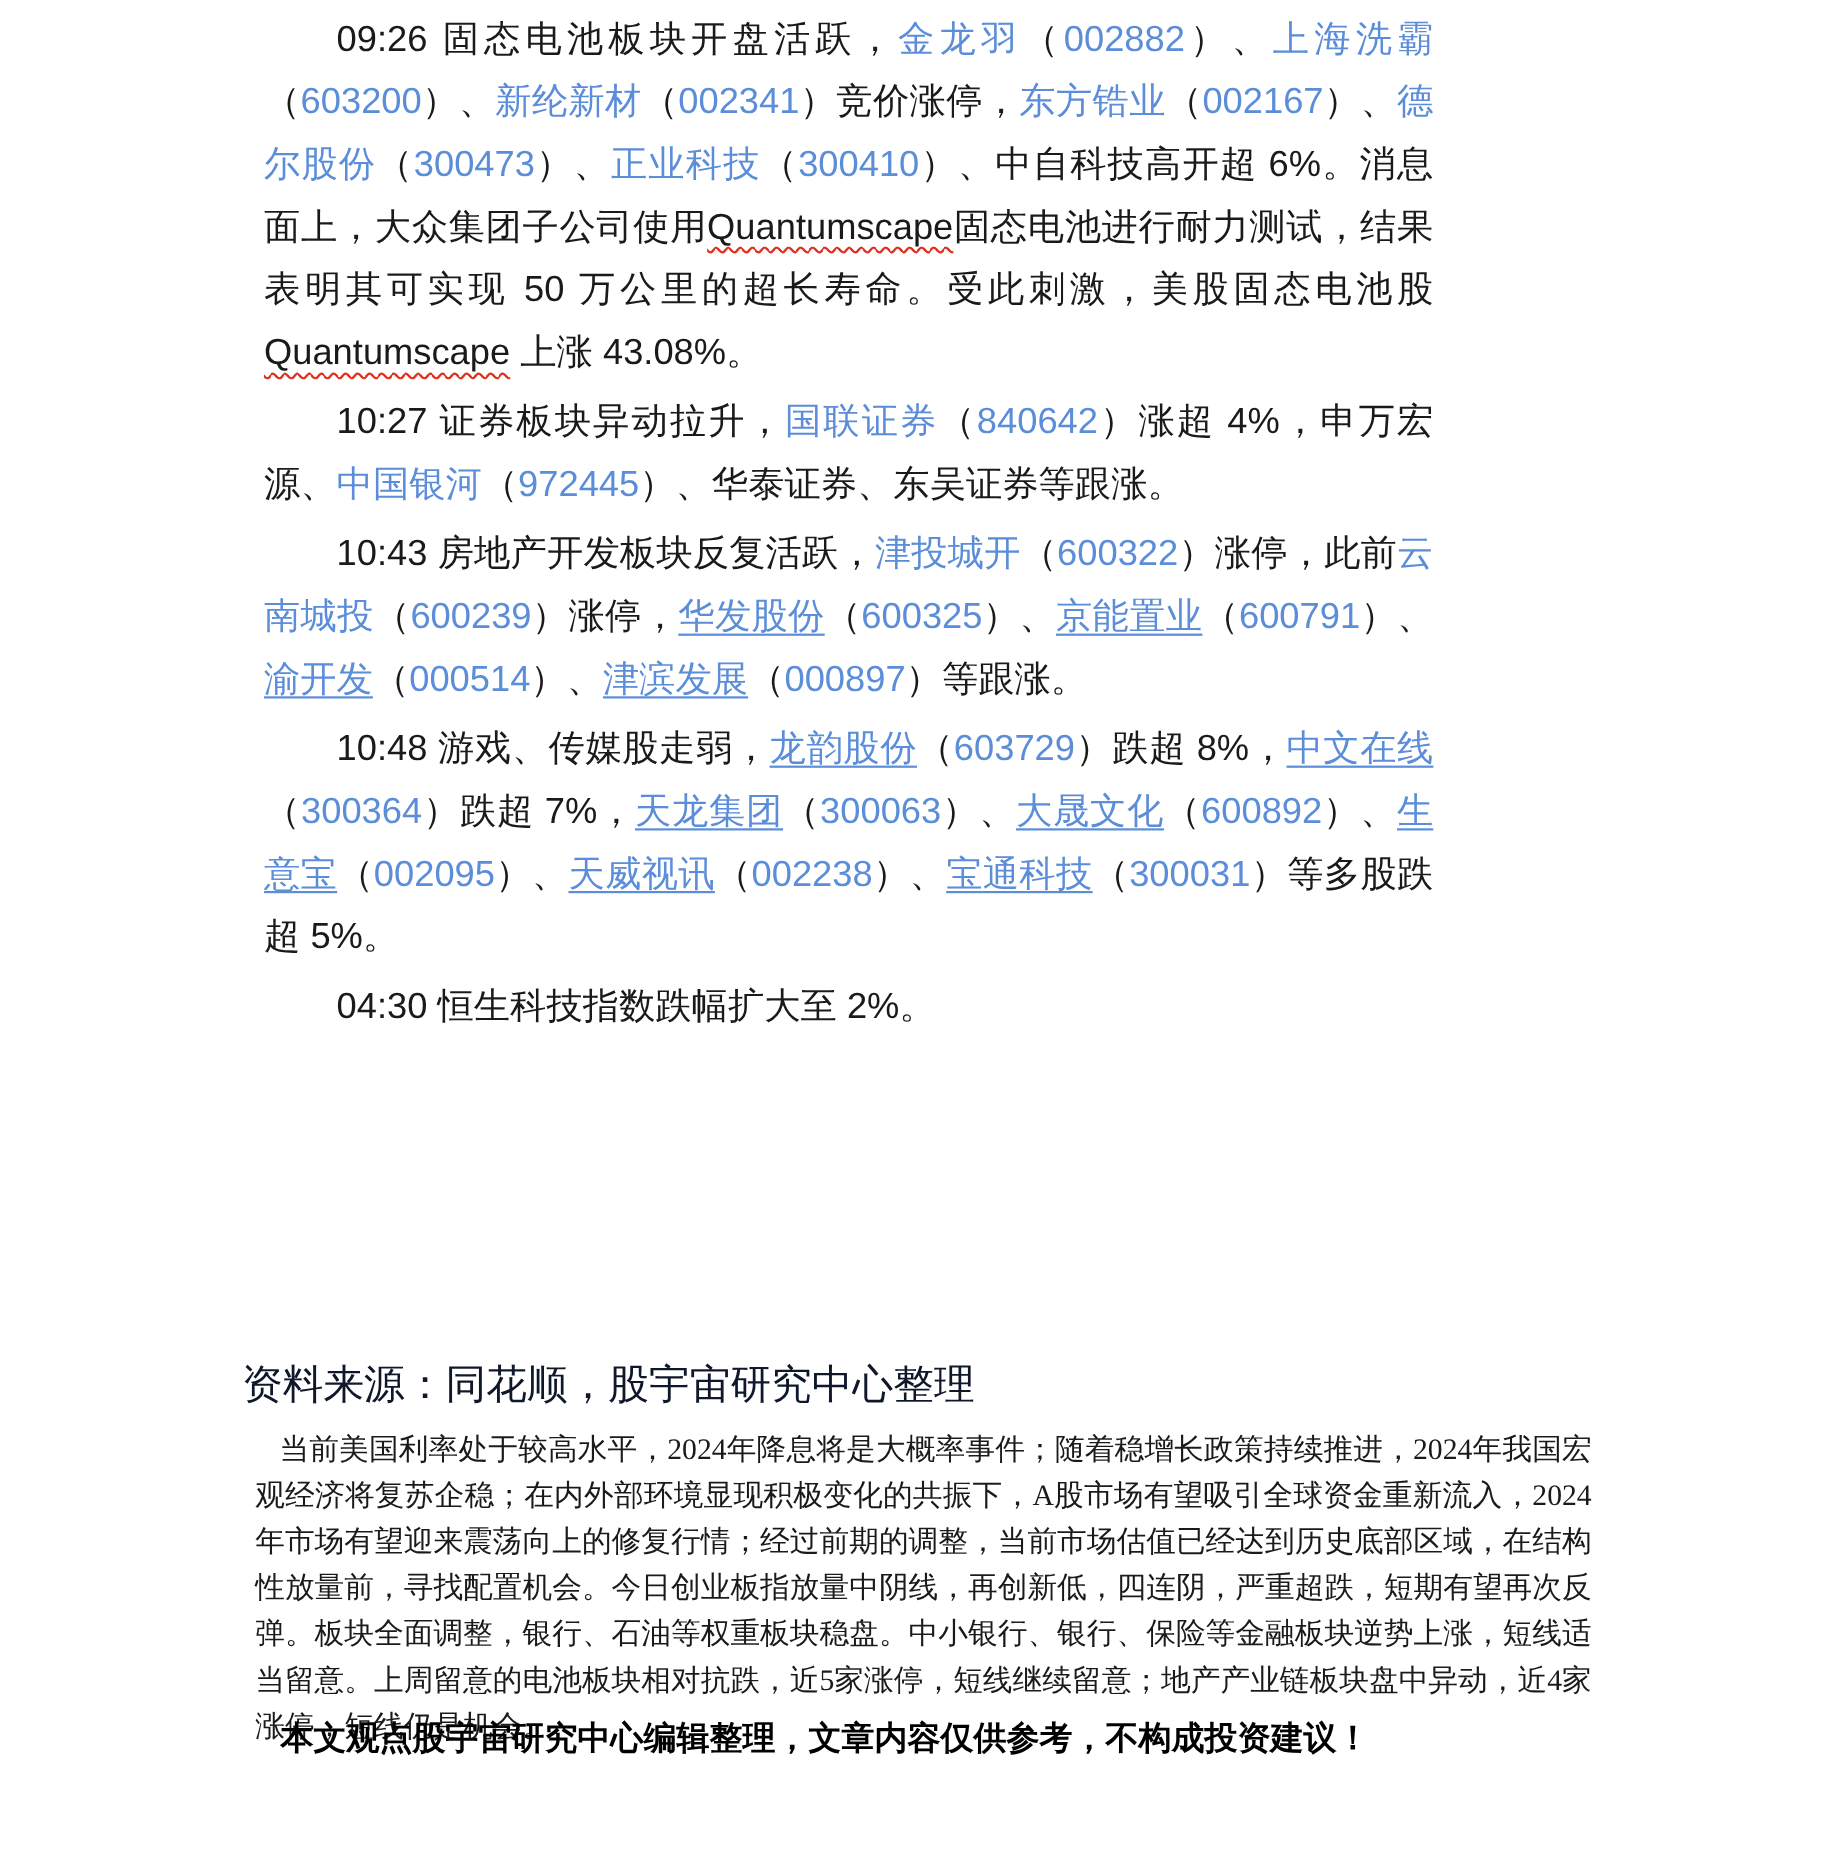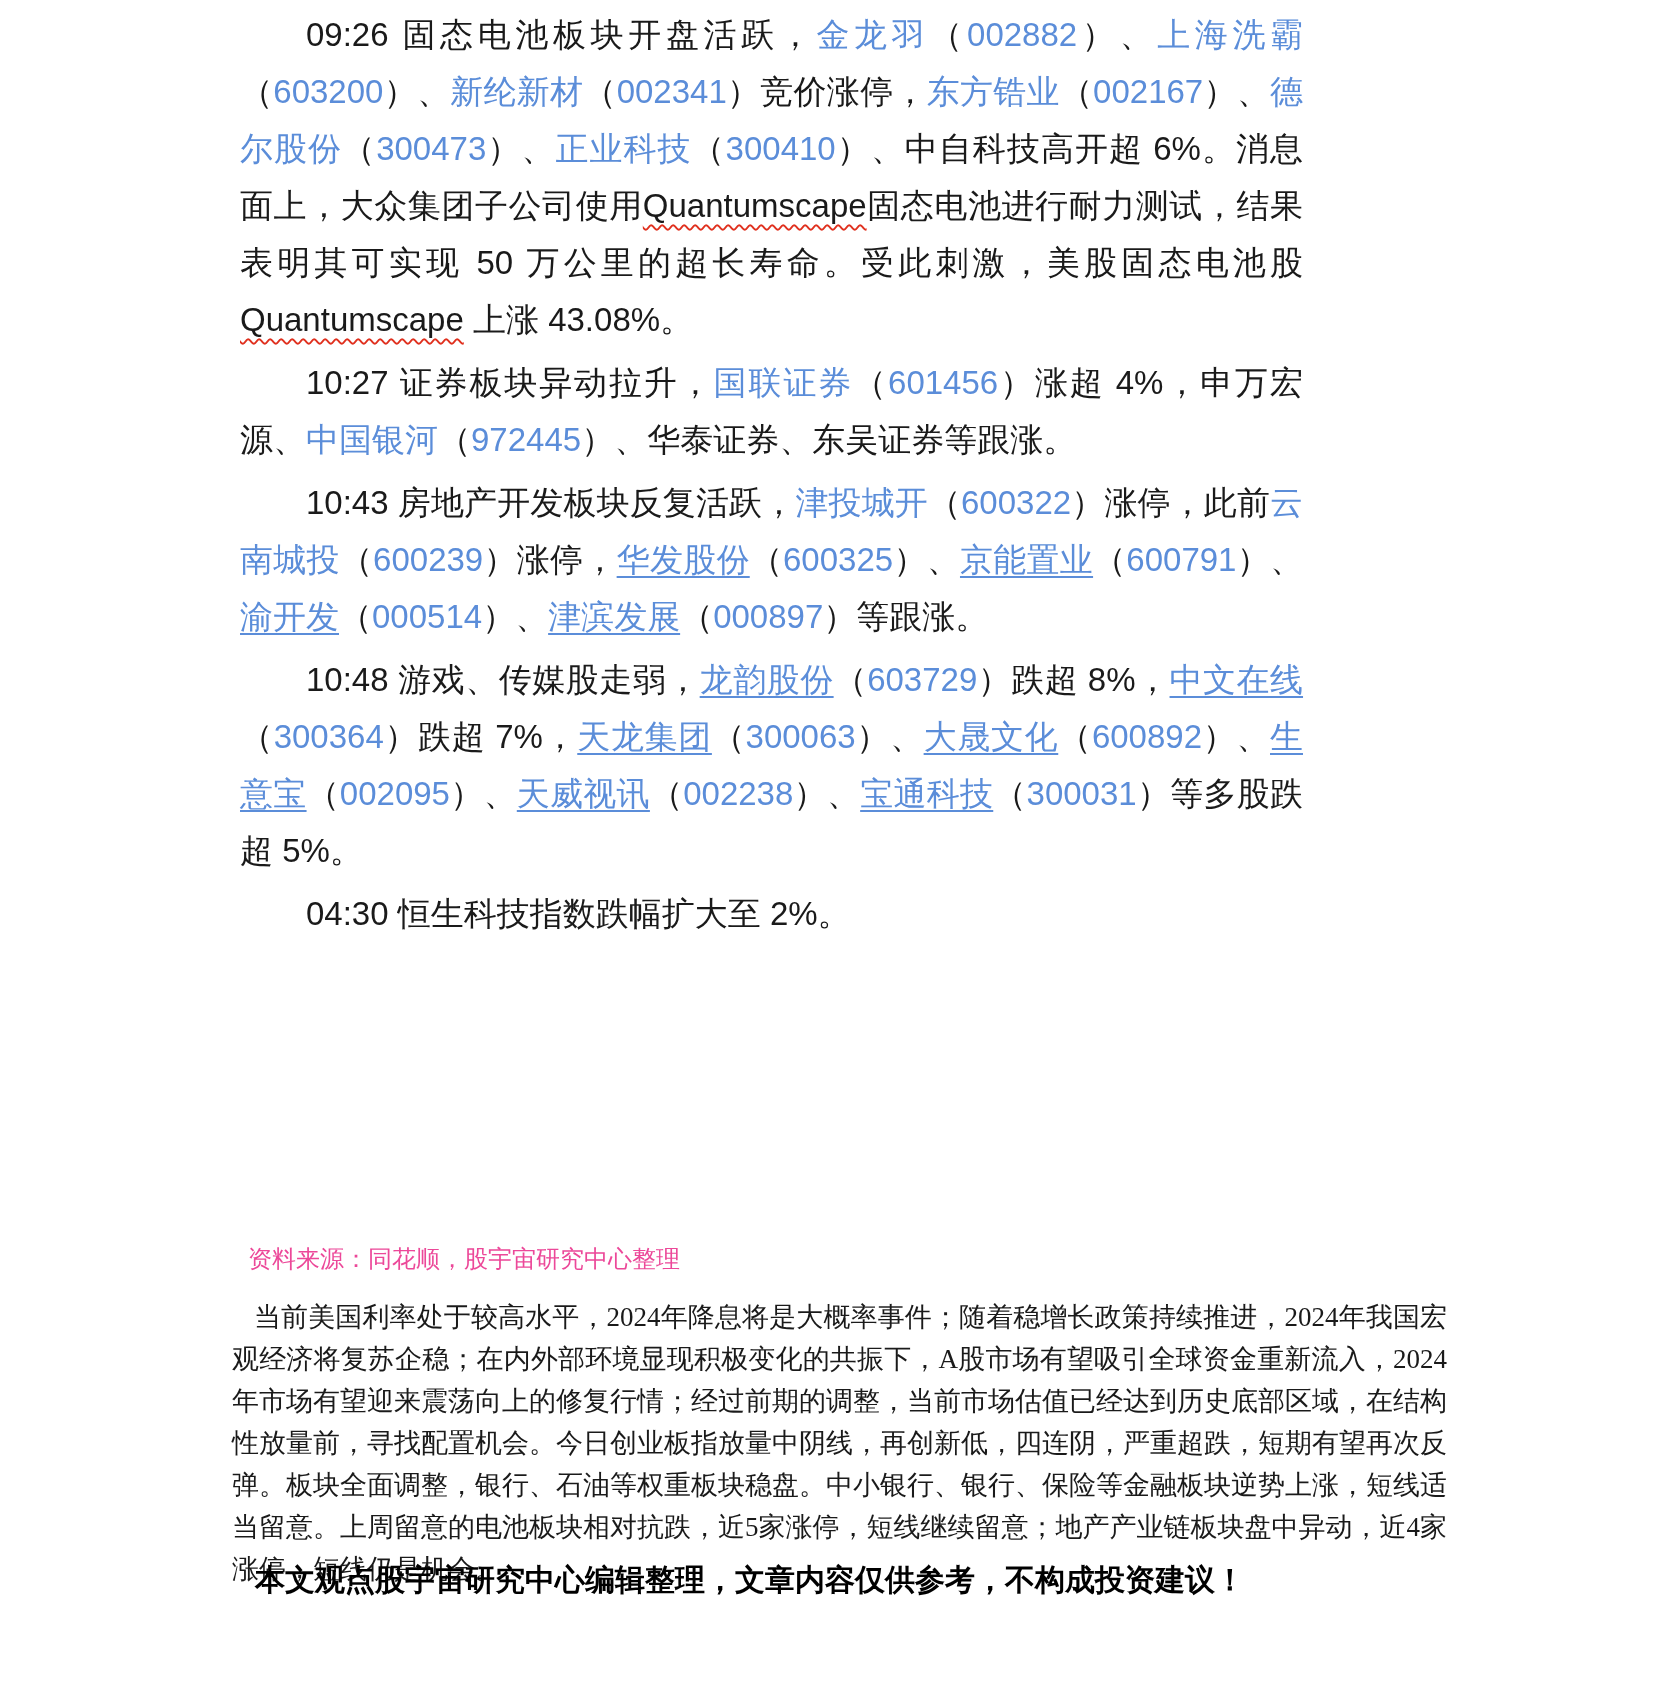--- a/index.html
+++ b/index.html
@@ -46,26 +46,26 @@
     text-decoration-line: underline;
     text-decoration-style: wavy;
     text-decoration-color: #e0301e;
     text-decoration-thickness: 2px;
     text-decoration-skip-ink: none;
     text-underline-offset: 7px;
   }
   
   .source-note {
     position: absolute;
-    left: 248px;
+    left: 220px;
     top: 1242px;
     font-family: "Liberation Sans", sans-serif;
-    font-size: 24px;
+    font-size: 37px;
     line-height: 34px;
-    color: #ec4899;
+    color: #0f172a;
   }
   
   .commentary {
     position: absolute;
     left: 232px;
     top: 1296px;
     width: 1215px;
     font-family: "Liberation Serif", serif;
     font-size: 27px;
     line-height: 42px;
@@ -85,21 +85,21 @@
     margin-top: 28px;
   }
 </style>
 </head>
 <body>
 
 <div class="page">
 
   <div class="timeline">
       <p><span class="run">09:26 固态电池板块开盘活跃，</span><span class="link">金龙羽</span><span class="run">（</span><span class="link">002882</span><span class="run">）、</span><span class="link">上海洗霸</span><span class="run">（</span><span class="link">603200</span><span class="run">）、</span><span class="link">新纶新材</span><span class="run">（</span><span class="link">002341</span><span class="run">）竞价涨停，</span><span class="link">东方锆业</span><span class="run">（</span><span class="link">002167</span><span class="run">）、</span><span class="link">德尔股份</span><span class="run">（</span><span class="link">300473</span><span class="run">）、</span><span class="link">正业科技</span><span class="run">（</span><span class="link">300410</span><span class="run">）、中自科技高开超 6%。消息面上，大众集团子公司使用</span><span class="run spell">Quantumscape</span><span class="run">固态电池进行耐力测试，结果表明其可实现 50 万公里的超长寿命。受此刺激，美股固态电池股 </span><span class="run spell">Quantumscape</span><span class="run"> 上涨 43.08%。</span></p>
-      <p><span class="run">10:27 证券板块异动拉升，</span><span class="link">国联证券</span><span class="run">（</span><span class="link">601456</span><span class="run">）涨超 4%，申万宏源、</span><span class="link">中国银河</span><span class="run">（</span><span class="link">972445</span><span class="run">）、华泰证券、东吴证券等跟涨。</span></p>
+      <p><span class="run">10:27 证券板块异动拉升，</span><span class="link">国联证券</span><span class="run">（</span><span class="link">840642</span><span class="run">）涨超 4%，申万宏源、</span><span class="link">中国银河</span><span class="run">（</span><span class="link">972445</span><span class="run">）、华泰证券、东吴证券等跟涨。</span></p>
       <p><span class="run">10:43 房地产开发板块反复活跃，</span><span class="link">津投城开</span><span class="run">（</span><span class="link">600322</span><span class="run">）涨停，此前</span><span class="link">云南城投</span><span class="run">（</span><span class="link">600239</span><span class="run">）涨停，</span><span class="link u">华发股份</span><span class="run">（</span><span class="link">600325</span><span class="run">）、</span><span class="link u">京能置业</span><span class="run">（</span><span class="link">600791</span><span class="run">）、</span><span class="link u">渝开发</span><span class="run">（</span><span class="link">000514</span><span class="run">）、</span><span class="link u">津滨发展</span><span class="run">（</span><span class="link">000897</span><span class="run">）等跟涨。</span></p>
       <p><span class="run">10:48 游戏、传媒股走弱，</span><span class="link u">龙韵股份</span><span class="run">（</span><span class="link">603729</span><span class="run">）跌超 8%，</span><span class="link u">中文在线</span><span class="run">（</span><span class="link">300364</span><span class="run">）跌超 7%，</span><span class="link u">天龙集团</span><span class="run">（</span><span class="link">300063</span><span class="run">）、</span><span class="link u">大晟文化</span><span class="run">（</span><span class="link">600892</span><span class="run">）、</span><span class="link u">生意宝</span><span class="run">（</span><span class="link">002095</span><span class="run">）、</span><span class="link u">天威视讯</span><span class="run">（</span><span class="link">002238</span><span class="run">）、</span><span class="link u">宝通科技</span><span class="run">（</span><span class="link">300031</span><span class="run">）等多股跌超 5%。</span></p>
       <p><span class="run">04:30 恒生科技指数跌幅扩大至 2%。</span></p>
     </div>
 
   <div class="source-note">资料来源：同花顺，股宇宙研究中心整理</div>
 
   <div class="commentary">当前美国利率处于较高水平，2024年降息将是大概率事件；随着稳增长政策持续推进，2024年我国宏观经济将复苏企稳；在内外部环境显现积极变化的共振下，A股市场有望吸引全球资金重新流入，2024年市场有望迎来震荡向上的修复行情；经过前期的调整，当前市场估值已经达到历史底部区域，在结构性放量前，寻找配置机会。今日创业板指放量中阴线，再创新低，四连阴，严重超跌，短期有望再次反弹。板块全面调整，银行、石油等权重板块稳盘。中小银行、银行、保险等金融板块逆势上涨，短线适当留意。上周留意的电池板块相对抗跌，近5家涨停，短线继续留意；地产产业链板块盘中异动，近4家涨停，短线仍是机会。</div>
 
   <div class="disclaimer">本文观点股宇宙研究中心编辑整理，文章内容仅供参考，不构成投资建议！</div>

